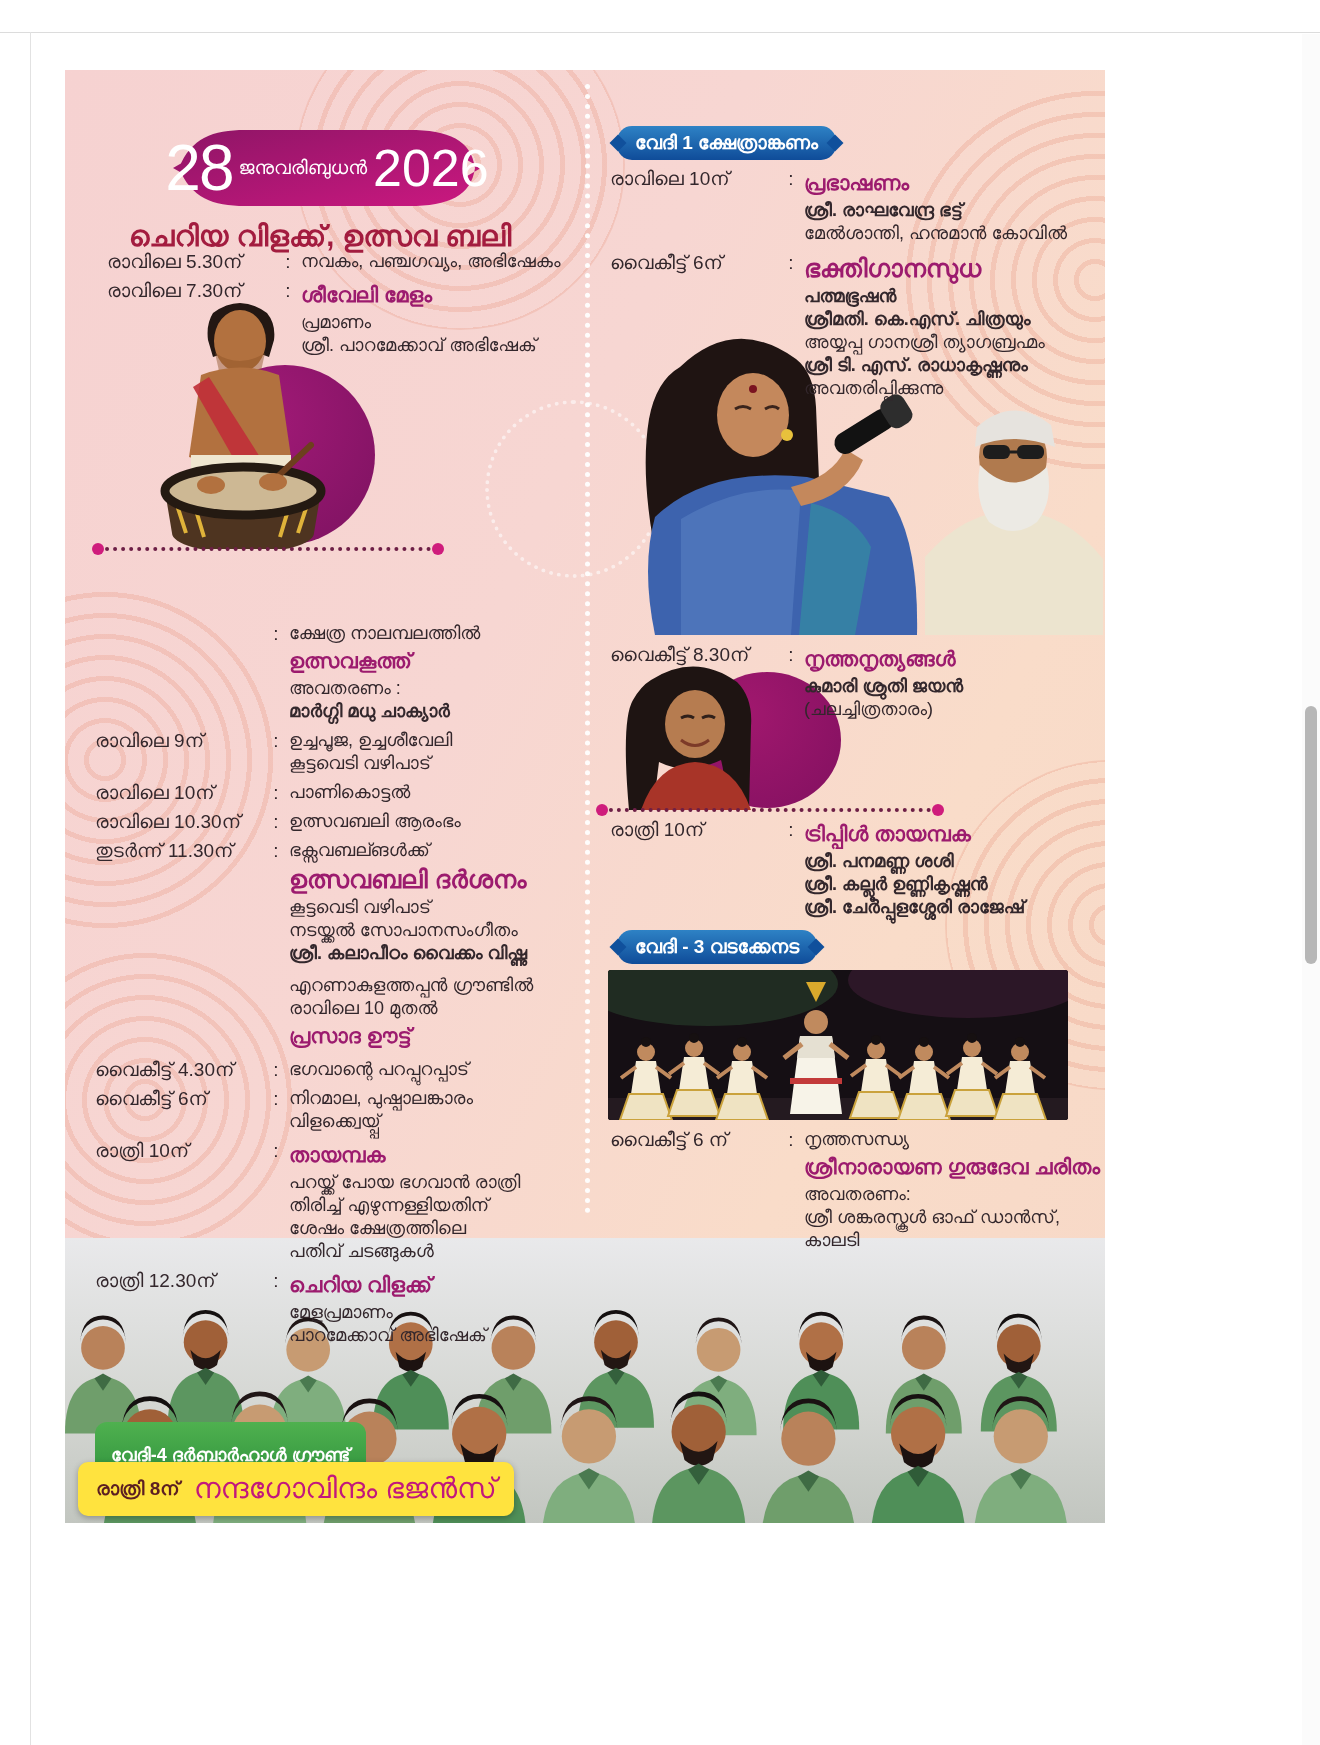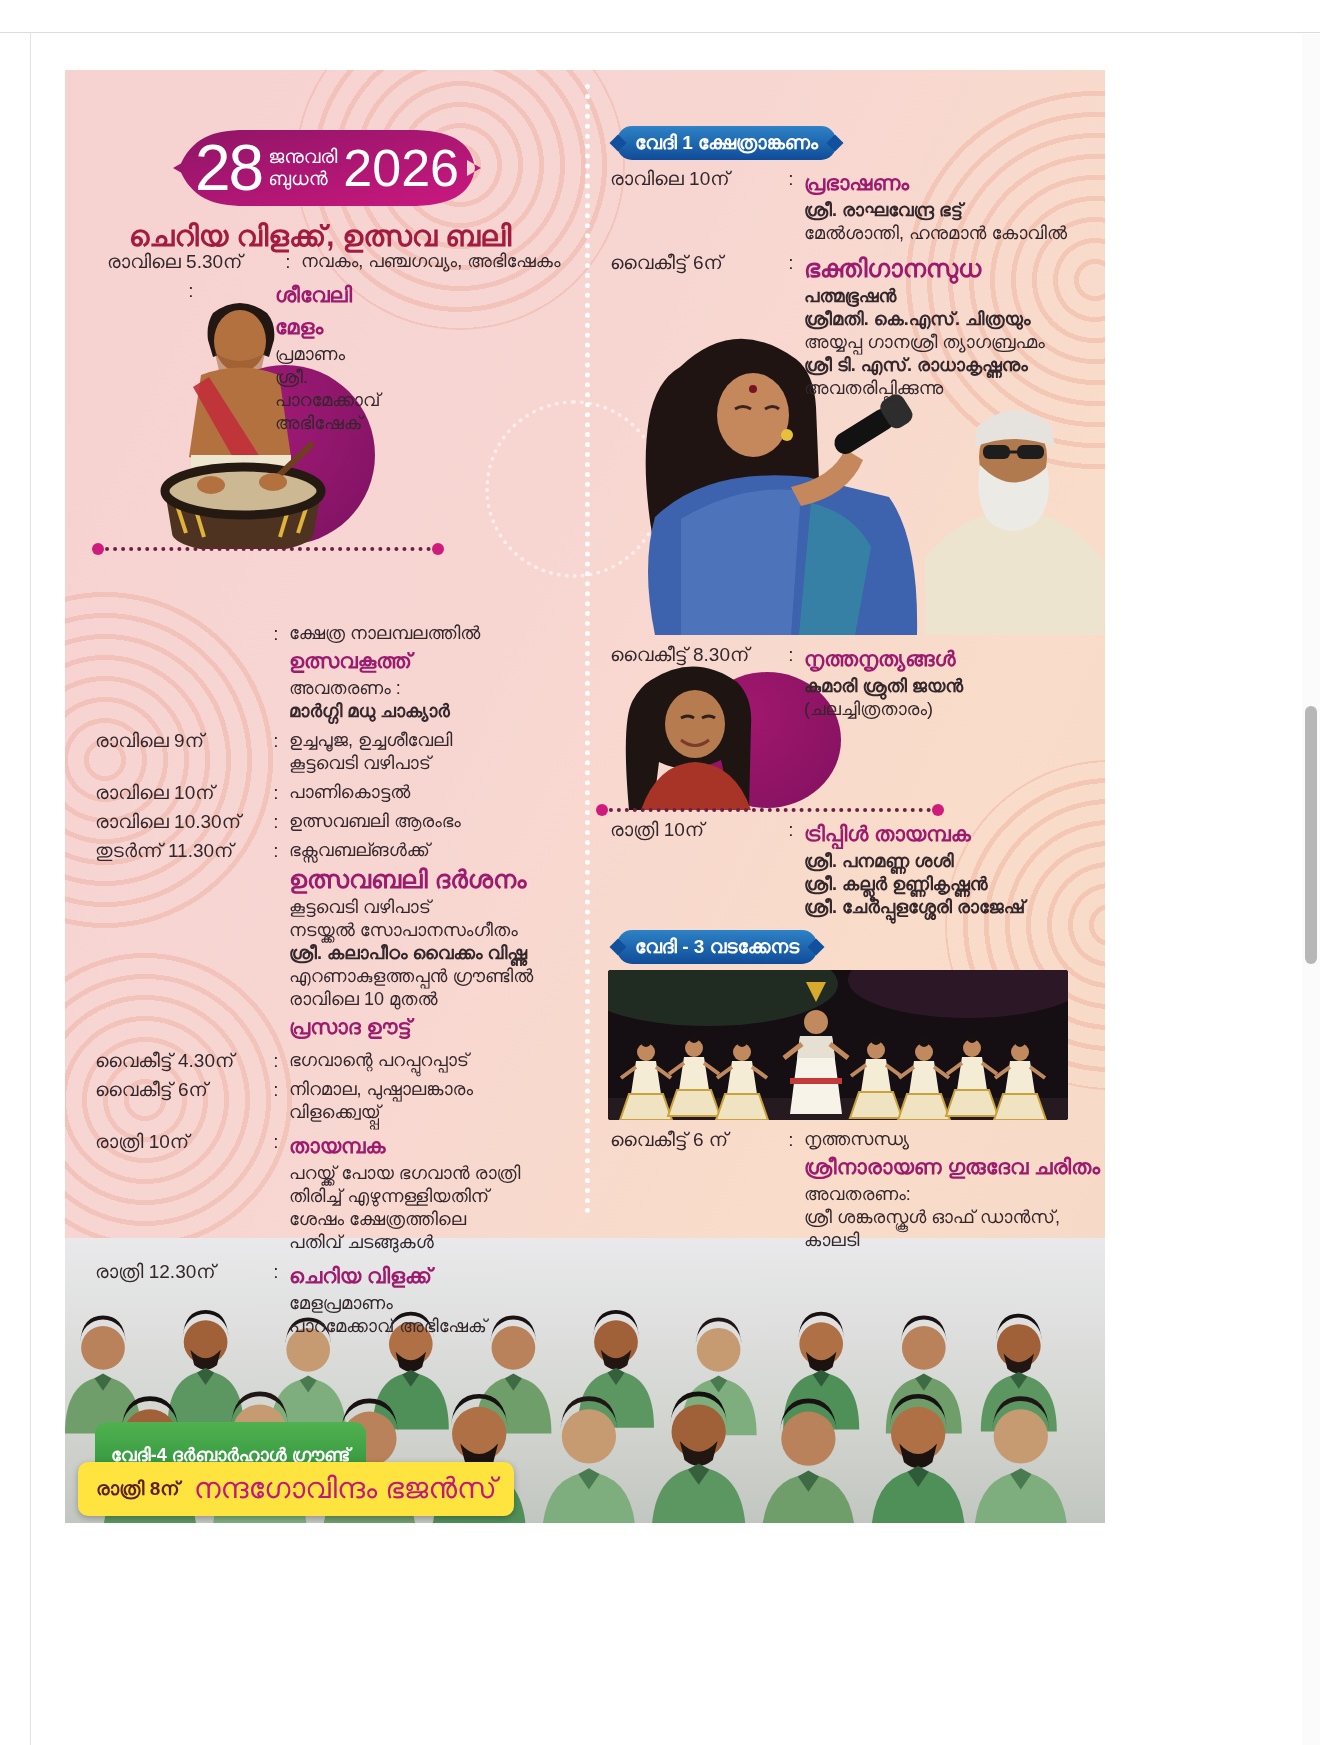--- a/index.html
+++ b/index.html
@@ -25,41 +25,41 @@
   .m5{left:880px;top:690px;width:330px;height:330px}
   .m6{left:420px;top:330px;width:170px;height:170px}
 
   .vdots{position:absolute;left:520px;top:14px;height:1130px;width:0;border-left:5px dotted #ffffff;opacity:.95}
 
   
   .date-badge{position:absolute;left:108px;top:54px;width:308px;height:88px;z-index:4}
   .date-badge svg{position:absolute;inset:0}
   .date-inner{position:absolute;inset:0;display:flex;align-items:center;justify-content:center;gap:6px;color:#fff}
   .d-day{font-size:64px;line-height:64px;font-weight:400;letter-spacing:-2px}
-  .d-col{display:flex;flex-direction:column;font-size:19px;line-height:22px;text-align:left}
+  .d-col{display:flex;flex-direction:row;font-size:19px;line-height:22px;text-align:left}
   .d-year{font-size:52px;line-height:52px;font-weight:400}
 
   .title{position:absolute;left:12px;top:150px;width:486px;text-align:center;font-size:29px;font-weight:700;color:#a31c3f;z-index:4}
 
   
   .sched{position:absolute;z-index:4}
   .s-left-top{left:42px;top:180px;width:482px}
   .s-left-mid{left:30px;top:552px;width:482px}
   .s-right-a{left:545px;top:97px;width:495px}
   .s-right-b{left:545px;top:573px;width:495px}
   .s-right-c{left:545px;top:748px;width:495px}
   .s-right-d{left:545px;top:1058px;width:495px}
   .srow{display:grid;grid-template-columns:168px 26px 1fr;margin-bottom:6px}
   .stime,.scolon{font-size:19px;line-height:23px;color:#33272c}
   .scolon{text-align:center}
   .ln{font-size:18px;line-height:23px;color:#33272c}
   .ln-b{font-weight:700}
   .ln-m{font-weight:700;color:#9c1b6e;font-size:21px;line-height:32px}
   .ln-M{font-weight:700;color:#9c1b6e;font-size:25px;line-height:34px}
-  .ln-g{}
+  .ln-g{margin-top:9px}
 
   
   .sep{position:absolute;height:0;border-top:4px dotted #6d1f46;z-index:4}
   .sep::before,.sep::after{content:"";position:absolute;top:-8px;width:12px;height:12px;border-radius:50%;background:#cf1c7c}
   .sep::before{left:-5px}
   .sep::after{right:-5px}
   .sep1{left:32px;top:477px;width:342px}
   .sep2{left:536px;top:738px;width:338px}
 
   
@@ -134,20 +134,21 @@
 
   <div class="sched s-left-top">
       <div class="srow">
         <div class="stime">രാവിലെ 5.30ന്</div>
         <div class="scolon">:</div>
         <div class="slines">
           <div class="ln ln-n">നവകം, പഞ്ചഗവ്യം, അഭിഷേകം</div>
         </div>
       </div>
       <div class="srow">
+        <div class="stime">രാവിലെ 7.30ന്</div>
         <div class="scolon">:</div>
         <div class="slines">
           <div class="ln ln-m">ശീവേലി മേളം</div>
           <div class="ln ln-n">പ്രമാണം</div>
           <div class="ln ln-n">ശ്രീ. പാറമേക്കാവ് അഭിഷേക്</div>
         </div>
       </div>
     </div>
 
   <div class="photo" id="drummer">

